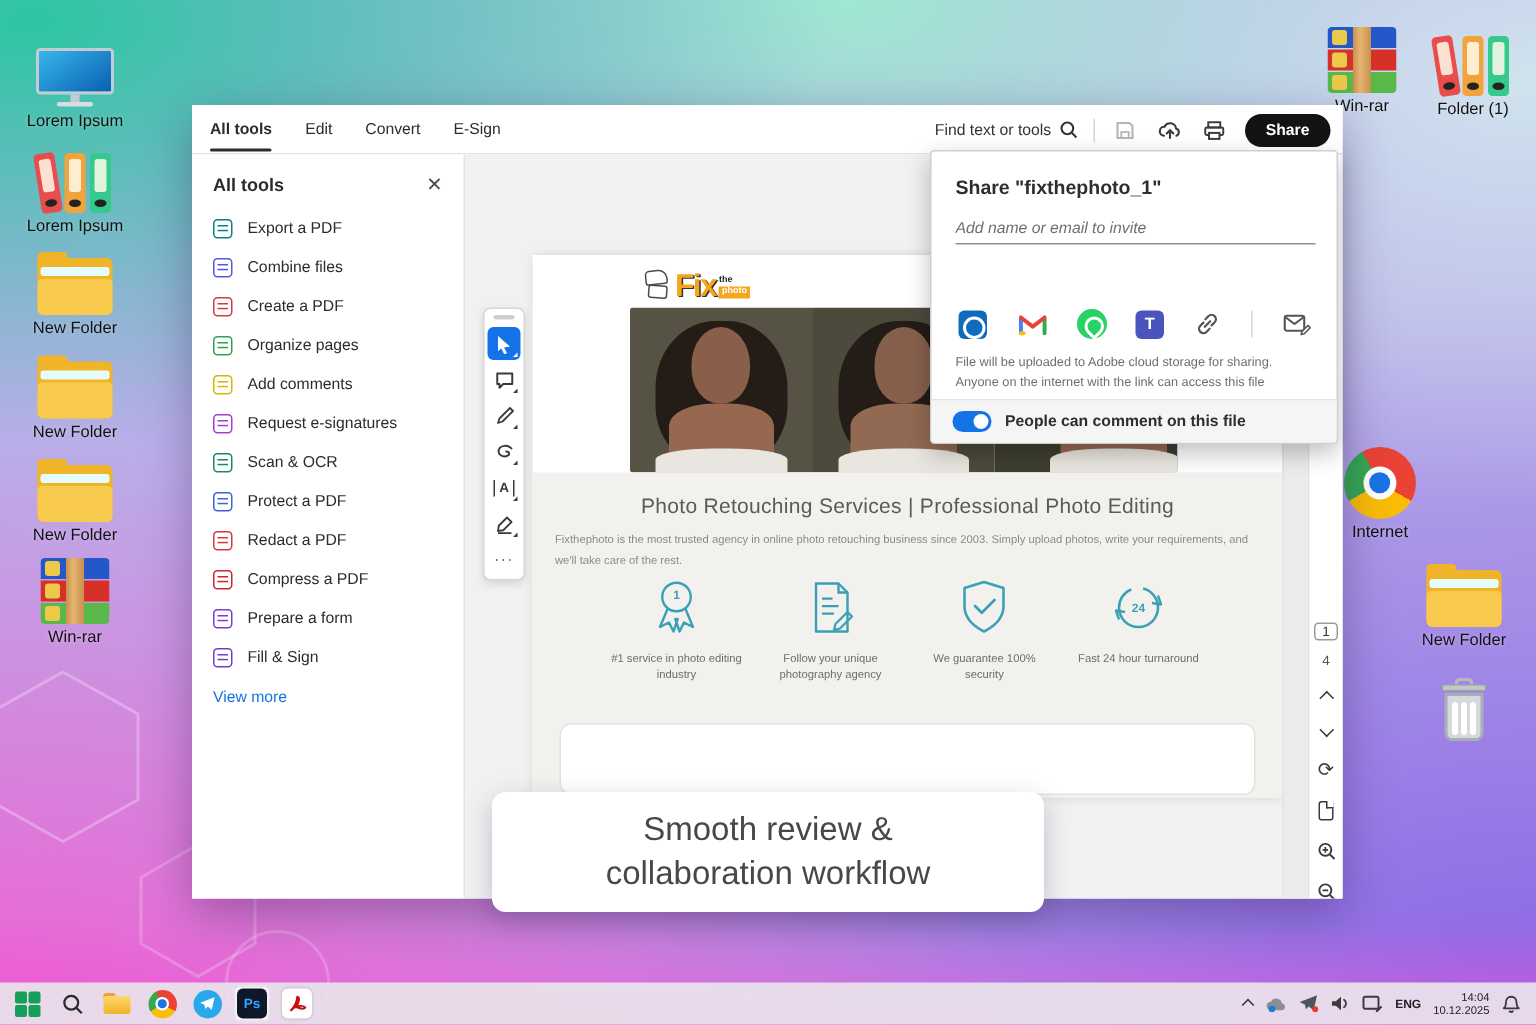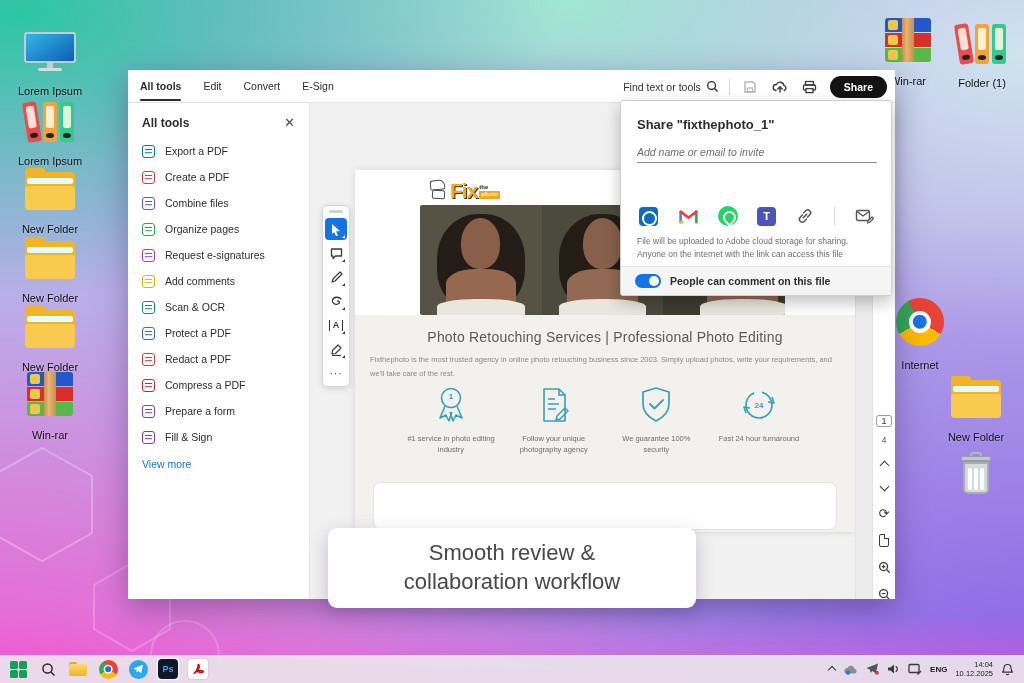--- a/index.html
+++ b/index.html
@@ -8,21 +8,21 @@
     background:
       linear-gradient(0deg, rgba(236,85,216,.65) 0%, rgba(236,85,216,0) 10%),
       radial-gradient(95% 75% at 2% 2%, #2cc6a2 0%, rgba(44,198,162,0) 55%),
       radial-gradient(80% 70% at 55% 0%, #9fe8d2 0%, rgba(159,232,210,0) 45%),
       radial-gradient(90% 75% at 100% 8%, #cfe3ee 0%, rgba(207,227,238,0) 55%),
       radial-gradient(110% 95% at 0% 100%, #ef5fd2 0%, rgba(239,95,210,0) 60%),
       radial-gradient(120% 110% at 100% 100%, #8a63e6 0%, rgba(138,99,230,0) 65%),
       #b9aee8;}
   
   .ditem{position:absolute;width:72px;text-align:center;cursor:default}
-  .dlabel{font-size:11px;color:#111;margin-top:13px;line-height:1.1;text-shadow:0 0 3px rgba(255,255,255,.35)}
+  .dlabel{font-size:11px;color:#111;margin-top:3px;line-height:1.1;text-shadow:0 0 3px rgba(255,255,255,.35)}
   .icwrap{height:46px;display:flex;align-items:flex-end;justify-content:center}
   
   .monitor{width:52px;height:40px;position:relative}
   .monitor .scr{position:absolute;left:0;top:0;width:52px;height:31px;border:2px solid #c3ccd4;border-radius:3px;background:linear-gradient(145deg,#36b7e8,#0a5fb4)}
   .monitor .neck{position:absolute;left:23px;top:31px;width:6px;height:5px;background:#c3ccd4}
   .monitor .base{position:absolute;left:14px;top:36px;width:24px;height:3px;background:#d7dde3;border-radius:2px}
   
   .binders{width:54px;height:44px;position:relative}
   .binder{position:absolute;bottom:0;width:14px;height:40px;border-radius:3px}
   .binder i{position:absolute;left:3px;top:4px;width:8px;height:22px;background:rgba(255,250,235,.85);border-radius:2px}
@@ -367,38 +367,38 @@
   <div class="sidebar">
     <div class="sb-head">
       <span class="sb-title">All tools</span>
       <span class="sb-close">✕</span>
     </div>
     <div class="srow">
         <span class="tool-ic" style="color: rgb(13, 127, 127);"></span>
         <span>Export a PDF</span>
       </div>
     <div class="srow">
+        <span class="tool-ic" style="color: rgb(82, 88, 228);"></span>
+        <span>Combine files</span>
+      </div>
+    <div class="srow">
         <span class="tool-ic" style="color: rgb(215, 55, 63);"></span>
         <span>Create a PDF</span>
       </div>
     <div class="srow">
-        <span class="tool-ic" style="color: rgb(82, 88, 228);"></span>
-        <span>Combine files</span>
-      </div>
-    <div class="srow">
         <span class="tool-ic" style="color: rgb(46, 163, 78);"></span>
         <span>Organize pages</span>
       </div>
     <div class="srow">
+        <span class="tool-ic" style="color: rgb(217, 182, 0);"></span>
+        <span>Add comments</span>
+      </div>
+    <div class="srow">
         <span class="tool-ic" style="color: rgb(166, 59, 208);"></span>
         <span>Request e-signatures</span>
-      </div>
-    <div class="srow">
-        <span class="tool-ic" style="color: rgb(217, 182, 0);"></span>
-        <span>Add comments</span>
       </div>
     <div class="srow">
         <span class="tool-ic" style="color: rgb(24, 138, 90);"></span>
         <span>Scan &amp; OCR</span>
       </div>
     <div class="srow">
         <span class="tool-ic" style="color: rgb(59, 99, 222);"></span>
         <span>Protect a PDF</span>
       </div>
     <div class="srow">

